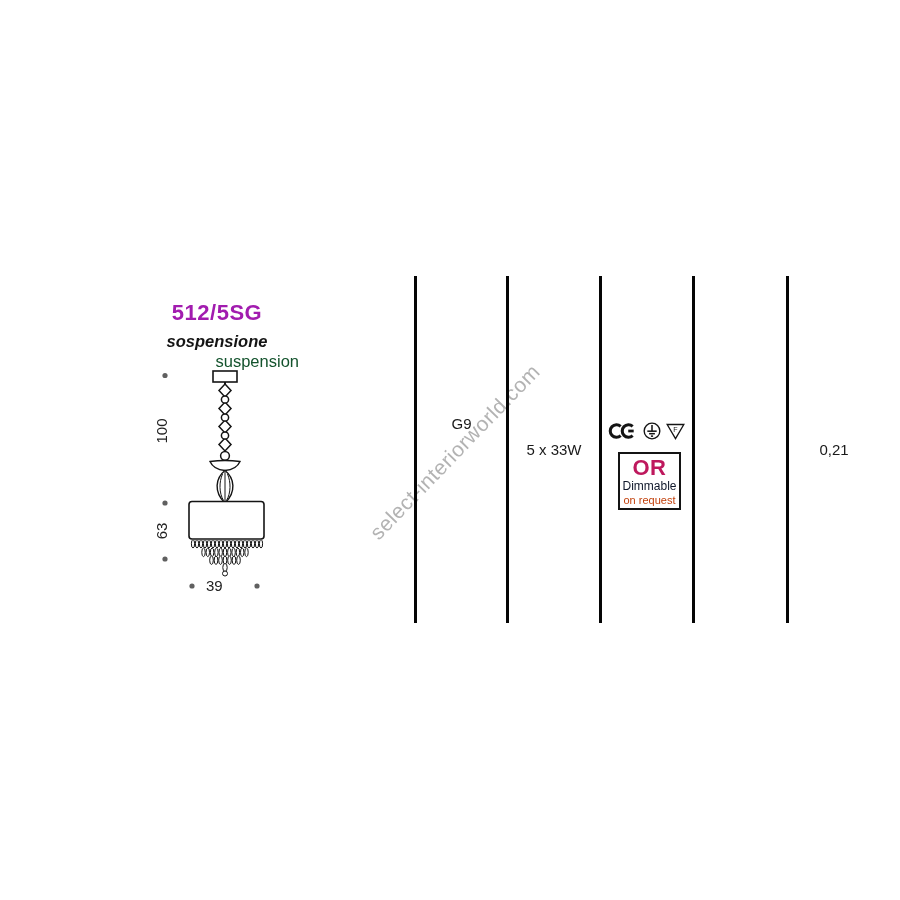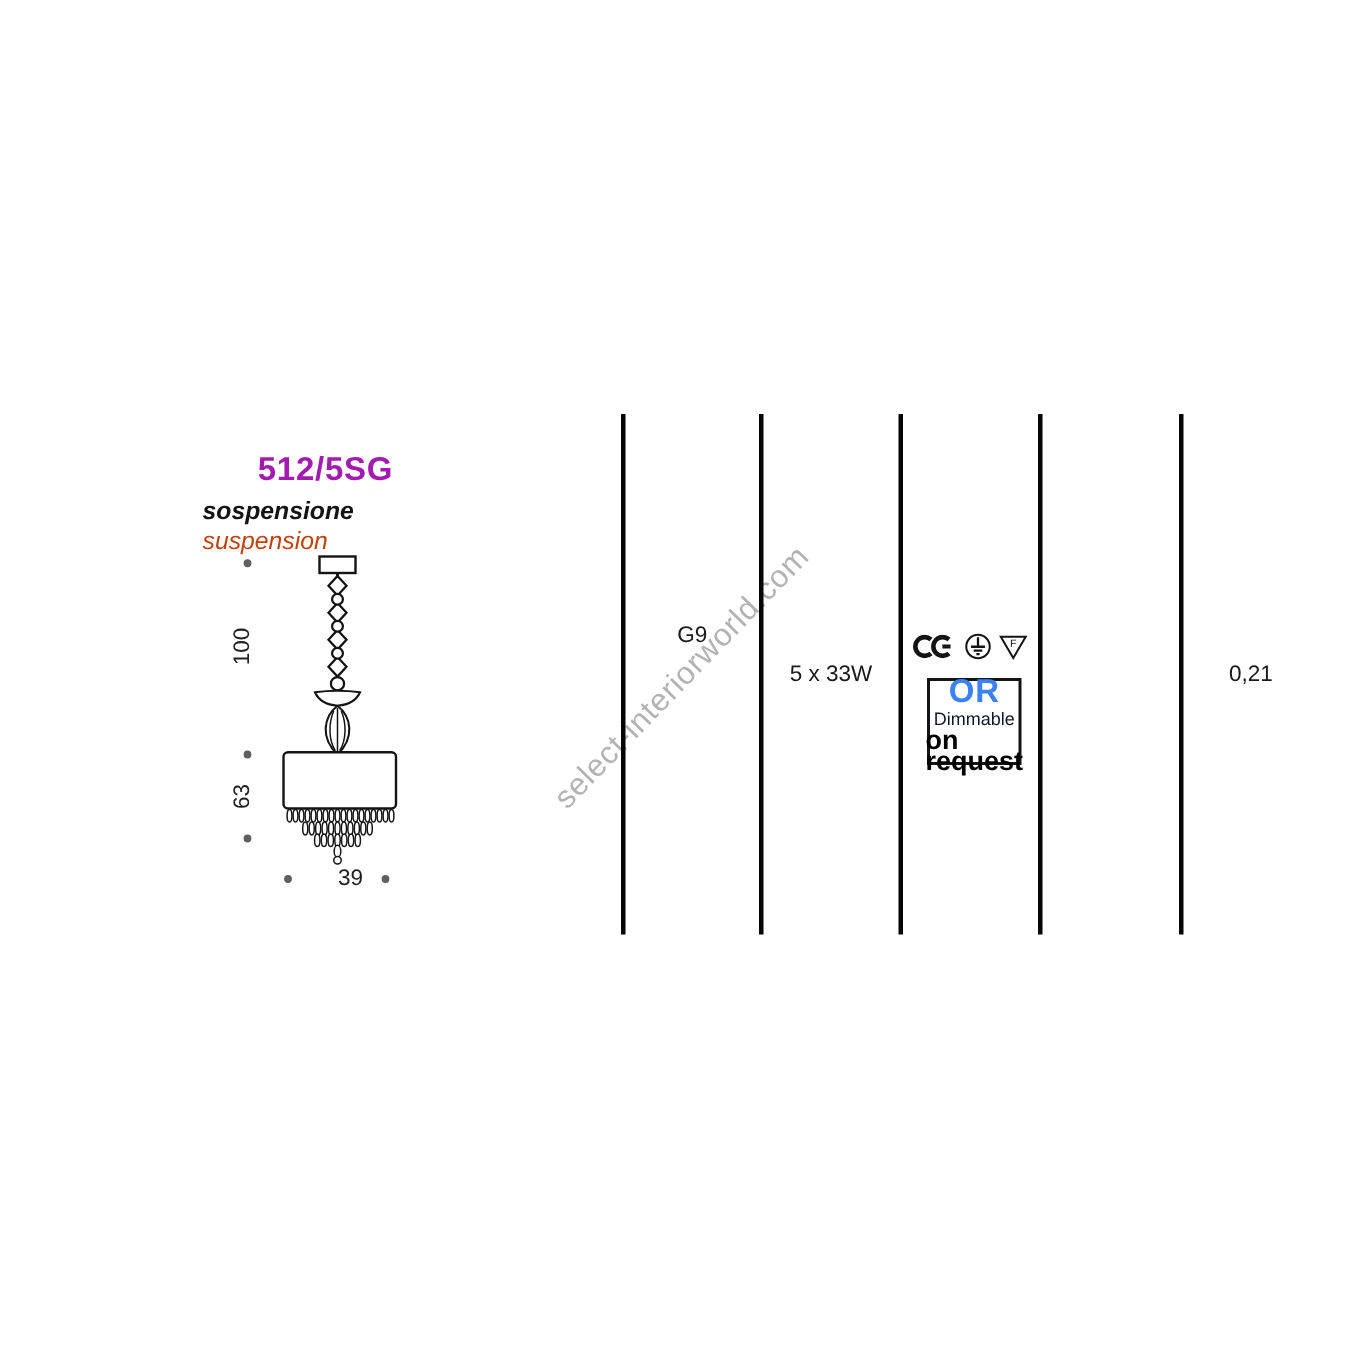--- a/index.html
+++ b/index.html
@@ -14,57 +14,57 @@
     font-size:21px;letter-spacing:.5px;color:#b3b3b3;white-space:nowrap;
     font-family:"Liberation Sans",sans-serif;
   }
   
   .product-code{
     position:absolute;left:135px;top:300px;width:164px;z-index:2;
     text-align:center;font-size:22px;font-weight:bold;letter-spacing:.5px;color:#a21caf;
   }
   .product-type-it{
     position:absolute;left:135px;top:332px;width:164px;z-index:2;
-    text-align:left;font-size:16.5px;font-weight:bold;font-style:italic;color:#141414;
+    text-align:center;font-size:16.5px;font-weight:bold;font-style:italic;color:#141414;
   }
   .product-type-en{
     position:absolute;left:135px;top:352px;width:164px;z-index:2;
-    text-align:left;font-size:16.5px;font-style:italic;color:#c2410c;
+    text-align:right;font-size:16.5px;color:#14532d;
   }
   
   .lamp-svg{position:absolute;left:140px;top:360px;z-index:2;}
   
   .dim{position:absolute;z-index:2;font-size:15px;color:#222;}
   .dim-v{width:36px;height:16px;line-height:16px;text-align:center;transform:rotate(-90deg);}
   .dim-100{left:144px;top:423px;}
   .dim-63{left:144px;top:523px;}
-  .dim-39{left:206px;top:577px;width:36px;text-align:right;}
+  .dim-39{left:206px;top:577px;width:36px;text-align:left;}
   
   .divider{position:absolute;top:276px;width:3px;height:347px;background:#050505;z-index:2;}
   .d1{left:414px;} .d2{left:506px;} .d3{left:599px;} .d4{left:692px;} .d5{left:786px;}
   
   .cell{position:absolute;z-index:2;font-size:15px;text-align:center;color:#1a1a1a;}
   .cell-socket{left:416px;top:415px;width:91px;}
   .cell-wattage{left:508px;top:441px;width:92px;}
   .cell-col4{left:694px;top:428px;width:92px;line-height:21px;}
   .cell-col5{left:788px;top:441px;width:92px;}
   
   .cert-row{
     position:absolute;left:601px;top:421px;width:91px;height:20px;z-index:2;
     display:flex;align-items:center;justify-content:center;gap:5px;
   }
   
   .or-box{
     position:absolute;left:618px;top:452px;width:63px;height:58px;z-index:2;
     border:2px solid #141414;background:#fff;box-sizing:border-box;
     display:flex;flex-direction:column;align-items:center;justify-content:center;
   }
-  .or-code{font-size:22px;font-weight:bold;line-height:23px;letter-spacing:.5px;color:#3b82f6;}
+  .or-code{font-size:22px;font-weight:bold;line-height:23px;letter-spacing:.5px;color:#be185d;}
   .or-line1{font-size:12px;line-height:14px;color:#0f172a;}
-  .or-line2{font-size:18px;line-height:14px;font-weight:bold;color:#000000;}
+  .or-line2{font-size:11px;line-height:14px;font-weight:normal;color:#c2410c;}
 </style>
 </head>
 <body>
 
 <div class="canvas">
 
   <div class="watermark">select-interiorworld.com</div>
 
   <div class="product-code">512/5SG</div>
   <div class="product-type-it">sospensione</div>

